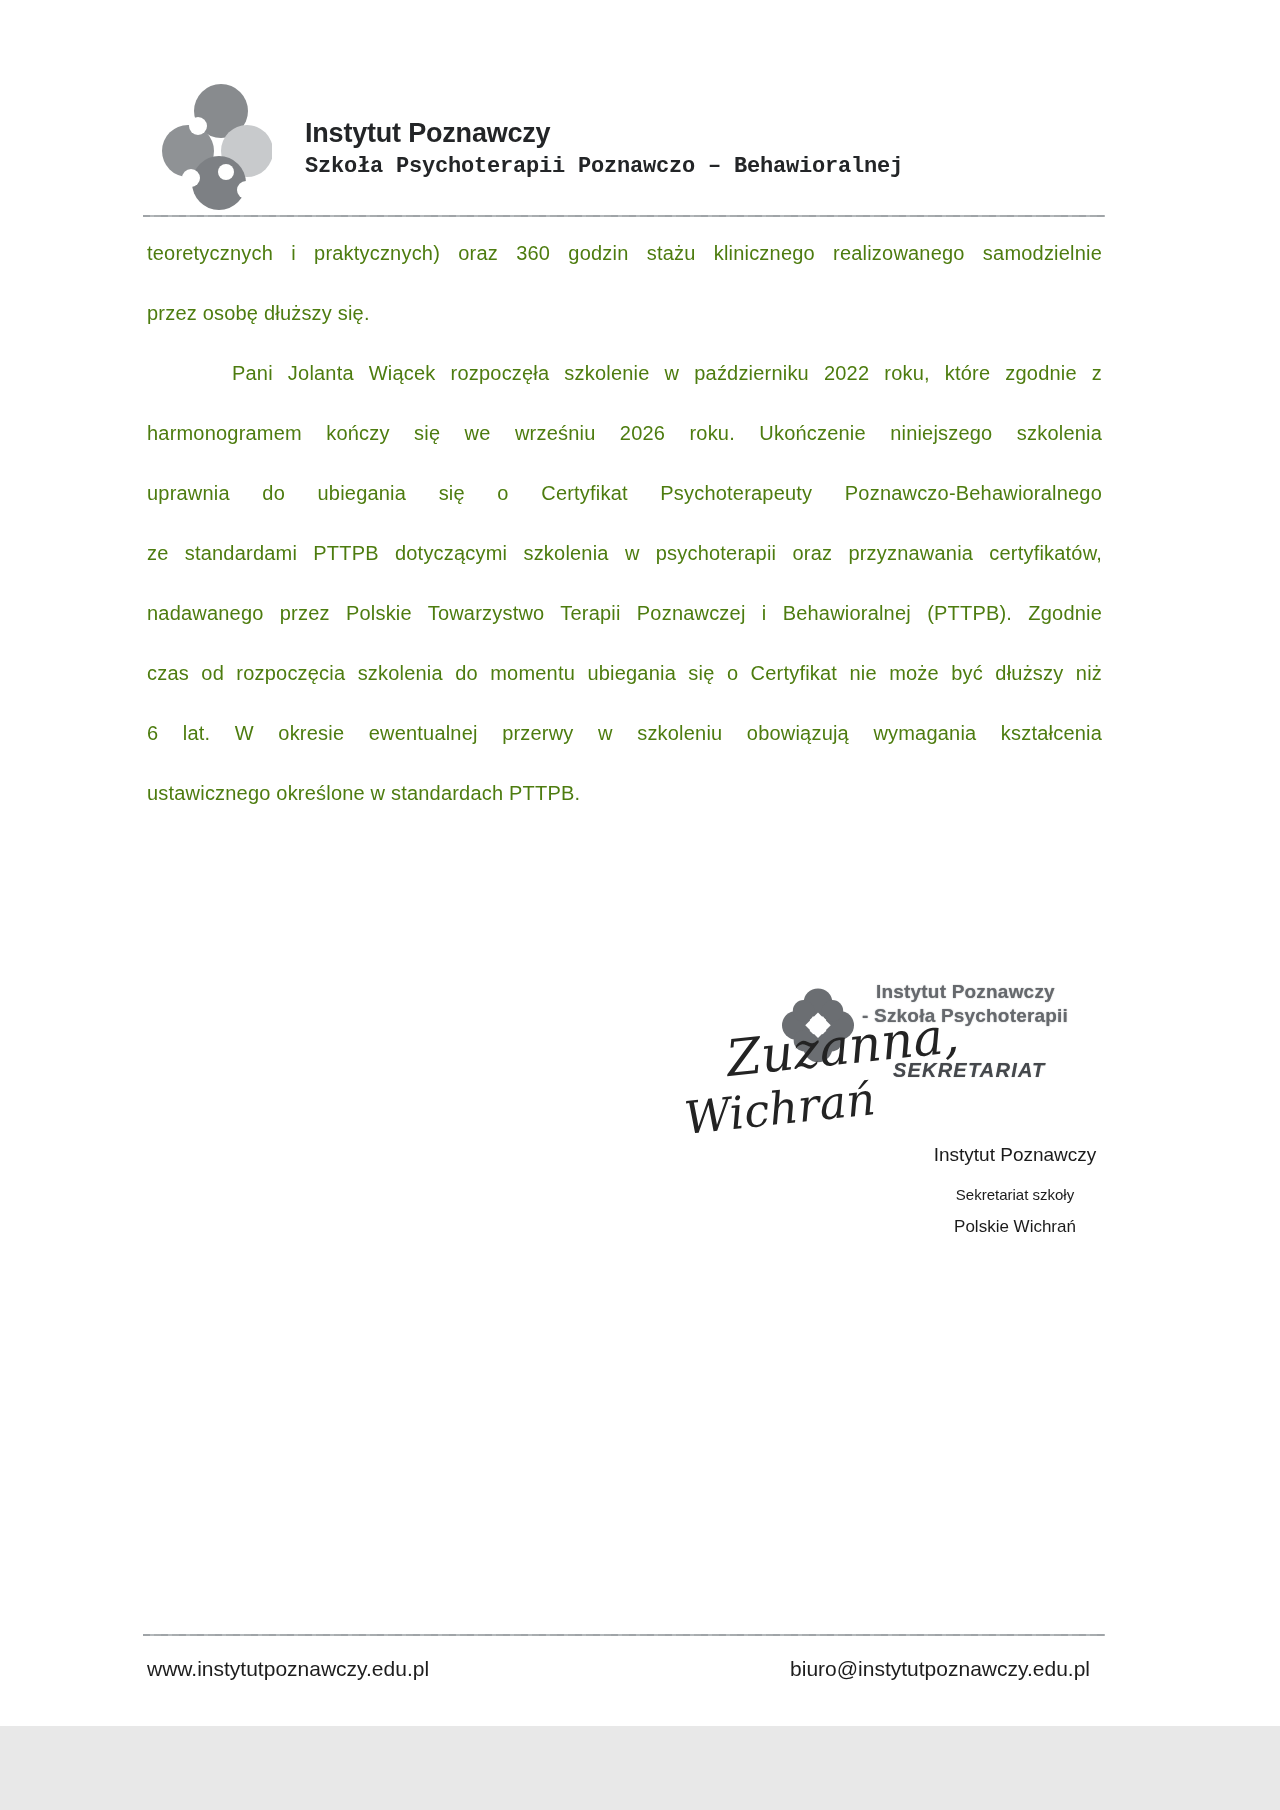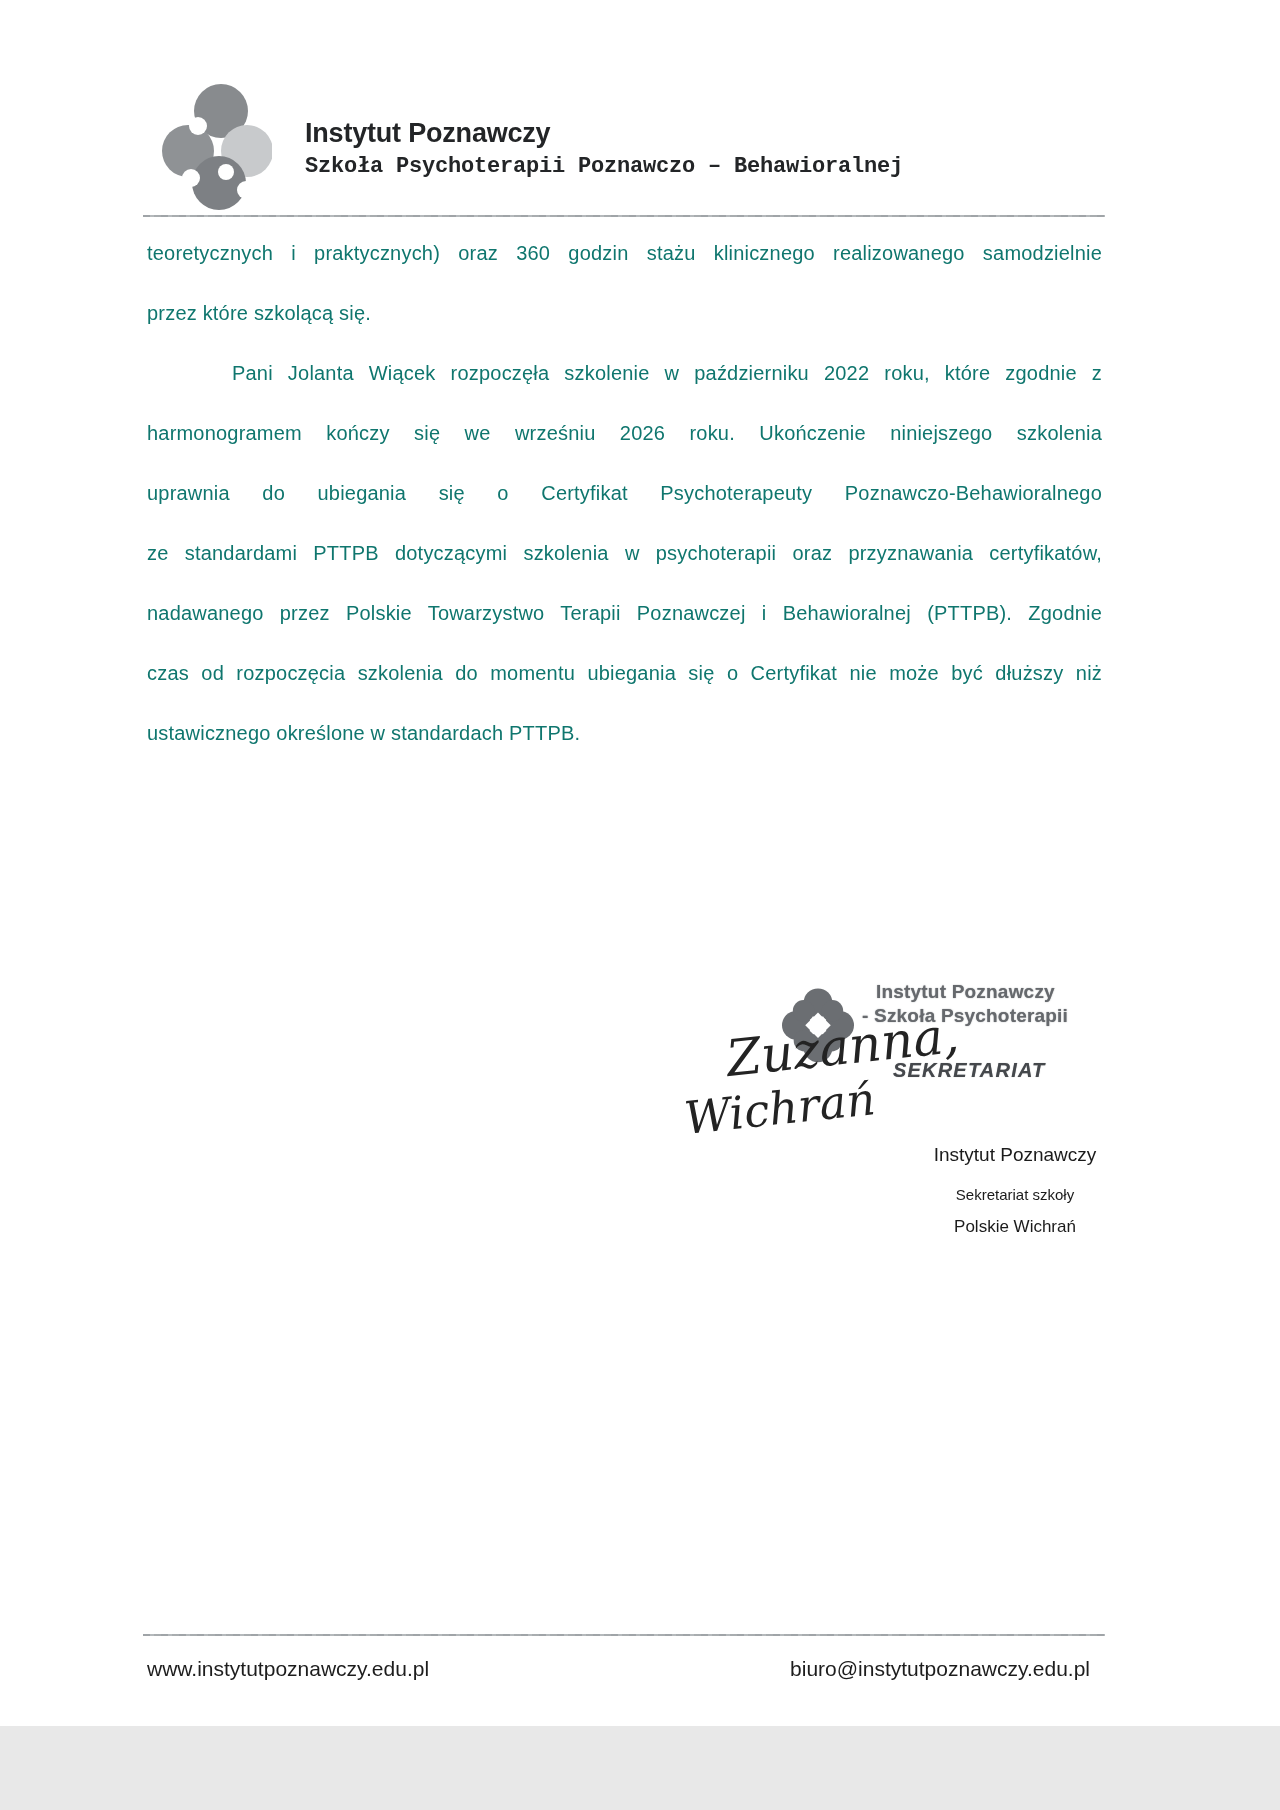--- a/index.html
+++ b/index.html
@@ -20,21 +20,21 @@
   .divider{
     position:absolute;left:143px;width:962px;height:2px;
     background:repeating-linear-gradient(90deg,#8f9498 0 7px,#a8adb0 7px 11px,#999ea1 11px 18px);
     opacity:.85;
   }
   .divider.top{top:215px;}
   .divider.bottom{top:1634px;}
   
   .body-block{
     position:absolute;left:147px;top:223px;width:955px;
-    font-size:20px;letter-spacing:.2px;color:#0f766e;
+    font-size:20px;letter-spacing:.2px;color:#4d7c0f;
   }
   .body-line{height:60px;line-height:60px;text-align:left;overflow:hidden;white-space:nowrap;}
   .body-line.justify{text-align:justify;text-align-last:justify;white-space:normal;}
   .body-line.indent{text-indent:85px;}
   
   .stamp-svg{position:absolute;left:772px;top:983px;}
   .stamp-text{
     position:absolute;left:862px;top:980px;width:230px;
     font-weight:bold;font-size:19px;line-height:24px;color:#66696d;
     text-shadow:0 0 1.2px rgba(102,105,109,.75);
@@ -80,27 +80,28 @@
 
   <div class="hdr-text">
     <div class="hdr-title">Instytut Poznawczy</div>
     <div class="hdr-subtitle">Szkoła Psychoterapii Poznawczo – Behawioralnej</div>
   </div>
 
   <div class="divider top"></div>
 
   <div class="body-block">
       <div class="body-line justify">teoretycznych i praktycznych) oraz 360 godzin stażu klinicznego realizowanego samodzielnie</div>
-      <div class="body-line">przez które szkolącą się.</div>
+      <div class="body-line">przez osobę dłuższy się.</div>
       <div class="body-line justify indent">Pani Jolanta Wiącek rozpoczęła szkolenie w październiku 2022 roku, które zgodnie z</div>
       <div class="body-line justify">harmonogramem kończy się we wrześniu 2026 roku. Ukończenie niniejszego szkolenia</div>
       <div class="body-line justify">uprawnia do ubiegania się o Certyfikat Psychoterapeuty Poznawczo-Behawioralnego</div>
       <div class="body-line justify">ze standardami PTTPB dotyczącymi szkolenia w psychoterapii oraz przyznawania certyfikatów,</div>
       <div class="body-line justify">nadawanego przez Polskie Towarzystwo Terapii Poznawczej i Behawioralnej (PTTPB). Zgodnie</div>
       <div class="body-line justify">czas od rozpoczęcia szkolenia do momentu ubiegania się o Certyfikat nie może być dłuższy niż</div>
+      <div class="body-line justify">6 lat. W okresie ewentualnej przerwy w szkoleniu obowiązują wymagania kształcenia</div>
       <div class="body-line">ustawicznego określone w standardach PTTPB.</div>
     </div>
 
   <svg class="stamp-svg" width="92" height="90" viewBox="0 0 100 100" xmlns="http://www.w3.org/2000/svg">
     <g fill="#6b6e72">
       <circle cx="50" cy="22" r="16"></circle>
       <circle cx="26" cy="47" r="16"></circle>
       <circle cx="74" cy="47" r="16"></circle>
       <circle cx="50" cy="72" r="16"></circle>
       <circle cx="34" cy="31" r="12"></circle>

